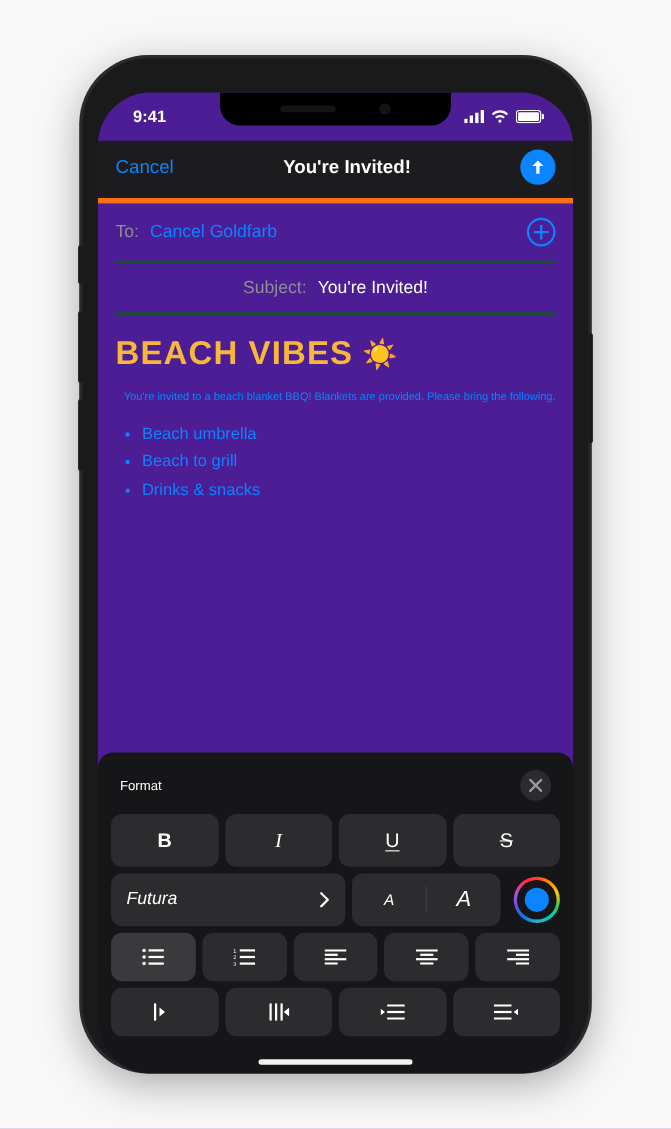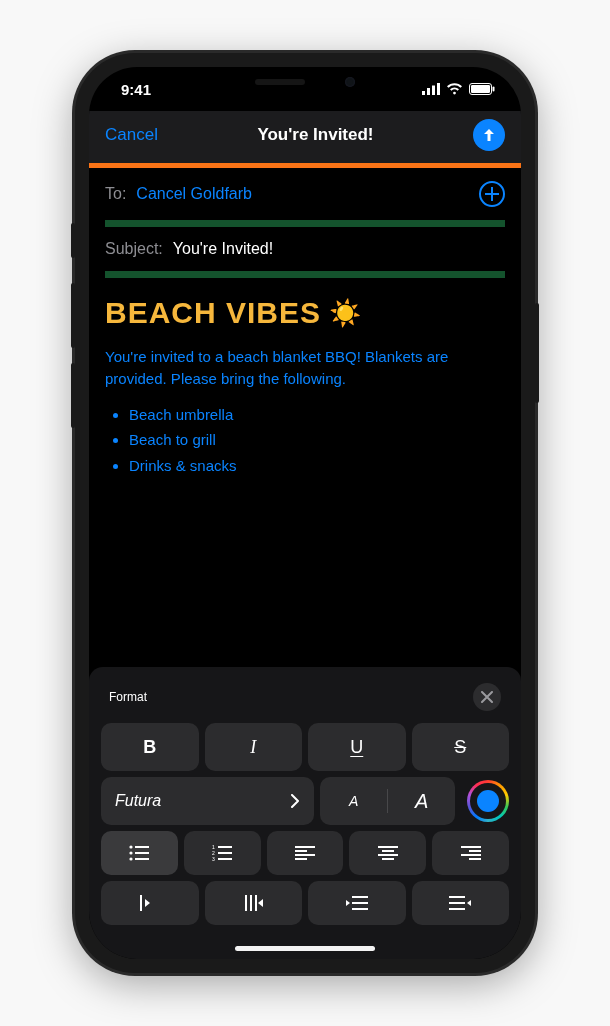--- a/index.html
+++ b/index.html
@@ -10,21 +10,21 @@
     box-shadow: 0 0 0 3px #2a2a2a, 0 10px 40px rgba(0,0,0,.35);
     padding: 14px;
   }
   .side-btn { position:absolute; background:#1a1a1a; border-radius:3px; }
   .sb-left1 { left:-4px; top:170px; width:4px; height:35px; }
   .sb-left2 { left:-4px; top:230px; width:4px; height:65px; }
   .sb-left3 { left:-4px; top:310px; width:4px; height:65px; }
   .sb-right { right:-4px; top:250px; width:4px; height:100px; }
 
   .screen {
-    width: 100%; height: 100%; background: #000000; border-radius: 48px; overflow: hidden; position: relative; color: #fff;
+    width: 100%; height: 100%; background: #4c1d95; border-radius: 48px; overflow: hidden; position: relative; color: #fff; margin-top: 17px;
   }
   .notch {
     position: absolute; top: 0; left: 50%; transform: translateX(-50%);
     width: 210px; height: 30px; background: #000; border-bottom-left-radius: 18px; border-bottom-right-radius: 18px;
     z-index: 10; display:flex; align-items:center; justify-content:center; gap:40px;
   }
   .notch .speaker { width:50px; height:6px; background:#151515; border-radius:3px; }
   .notch .cam { width:10px; height:10px; background:#101418; border-radius:50%; box-shadow: inset 0 0 2px #223; }
 
   .status-bar {
@@ -36,30 +36,30 @@
 
   .nav {
     display:flex; align-items:center; justify-content:space-between;
     padding: 8px 16px 12px 16px; background:#1c1c1e; border-bottom:5px solid #f97316;
   }
   .nav .title { font-weight:600; font-size:17px; }
   .nav .cancel { color:#0a84ff; font-size:17px; }
   .send-btn { width:32px; height:32px; background:#0a84ff; border-radius:50%; display:flex; align-items:center; justify-content:center; }
 
   .fields { padding: 0 16px; }
-  .field-row { display:flex; align-items:center; padding: 13px 0; border-bottom:7px solid #14532d; font-size:16px; }
+  .field-row { display:flex; align-items:center; padding: 13px 0; border-bottom:3px solid #14532d; font-size:16px;justify-content:center; }
   .field-label { color:#8e8e93; margin-right:10px; }
   .field-value { color:#0a84ff; flex:1; }
   .add-contact { width:26px; height:26px; border:2px solid #0a84ff; border-radius:50%; display:flex; align-items:center; justify-content:center; color:#0a84ff; }
   .subject-value { color:#fff; }
 
   .body-area { padding: 18px 16px 8px 16px; }
   .headline { font-family: Futura, "Century Gothic", sans-serif; font-weight:700; font-size:30px; color:#f6b73c; letter-spacing:1px; display:flex; align-items:center; gap:8px; }
   .sun { font-size:26px; }
-  .intro { margin-top:16px; color:#0a84ff; font-size:15px; line-height:1.45; font-weight:500; }
+  .intro { margin-top:16px; color:#0a84ff; font-size:10px; line-height:1.45; font-weight:500;text-align:right; }
   .list { margin-top:12px; padding-left:24px; }
   .list li { color:#0a84ff; font-size:15px; line-height:1.7; font-weight:500; }
 
   .format-panel { position:absolute; left:0; right:0; bottom:0; background:#161618; border-top-left-radius:14px; border-top-right-radius:14px; padding: 14px 12px 28px 12px; }
   .fp-header { display:flex; align-items:center; justify-content:space-between; padding: 2px 8px 12px 8px; }
   .fp-title { font-size:12px; font-weight:400; }
   .fp-close { width:28px; height:28px; background:#2c2c2e; border-radius:50%; display:flex; align-items:center; justify-content:center; color:#9a9a9e; }
 
   .fp-row { display:flex; gap:6px; margin-bottom:6px; }
   .seg { flex:1; background:#2c2c2e; border-radius:10px; height:48px; display:flex; align-items:center; justify-content:center; color:#fff; font-size:18px; }

